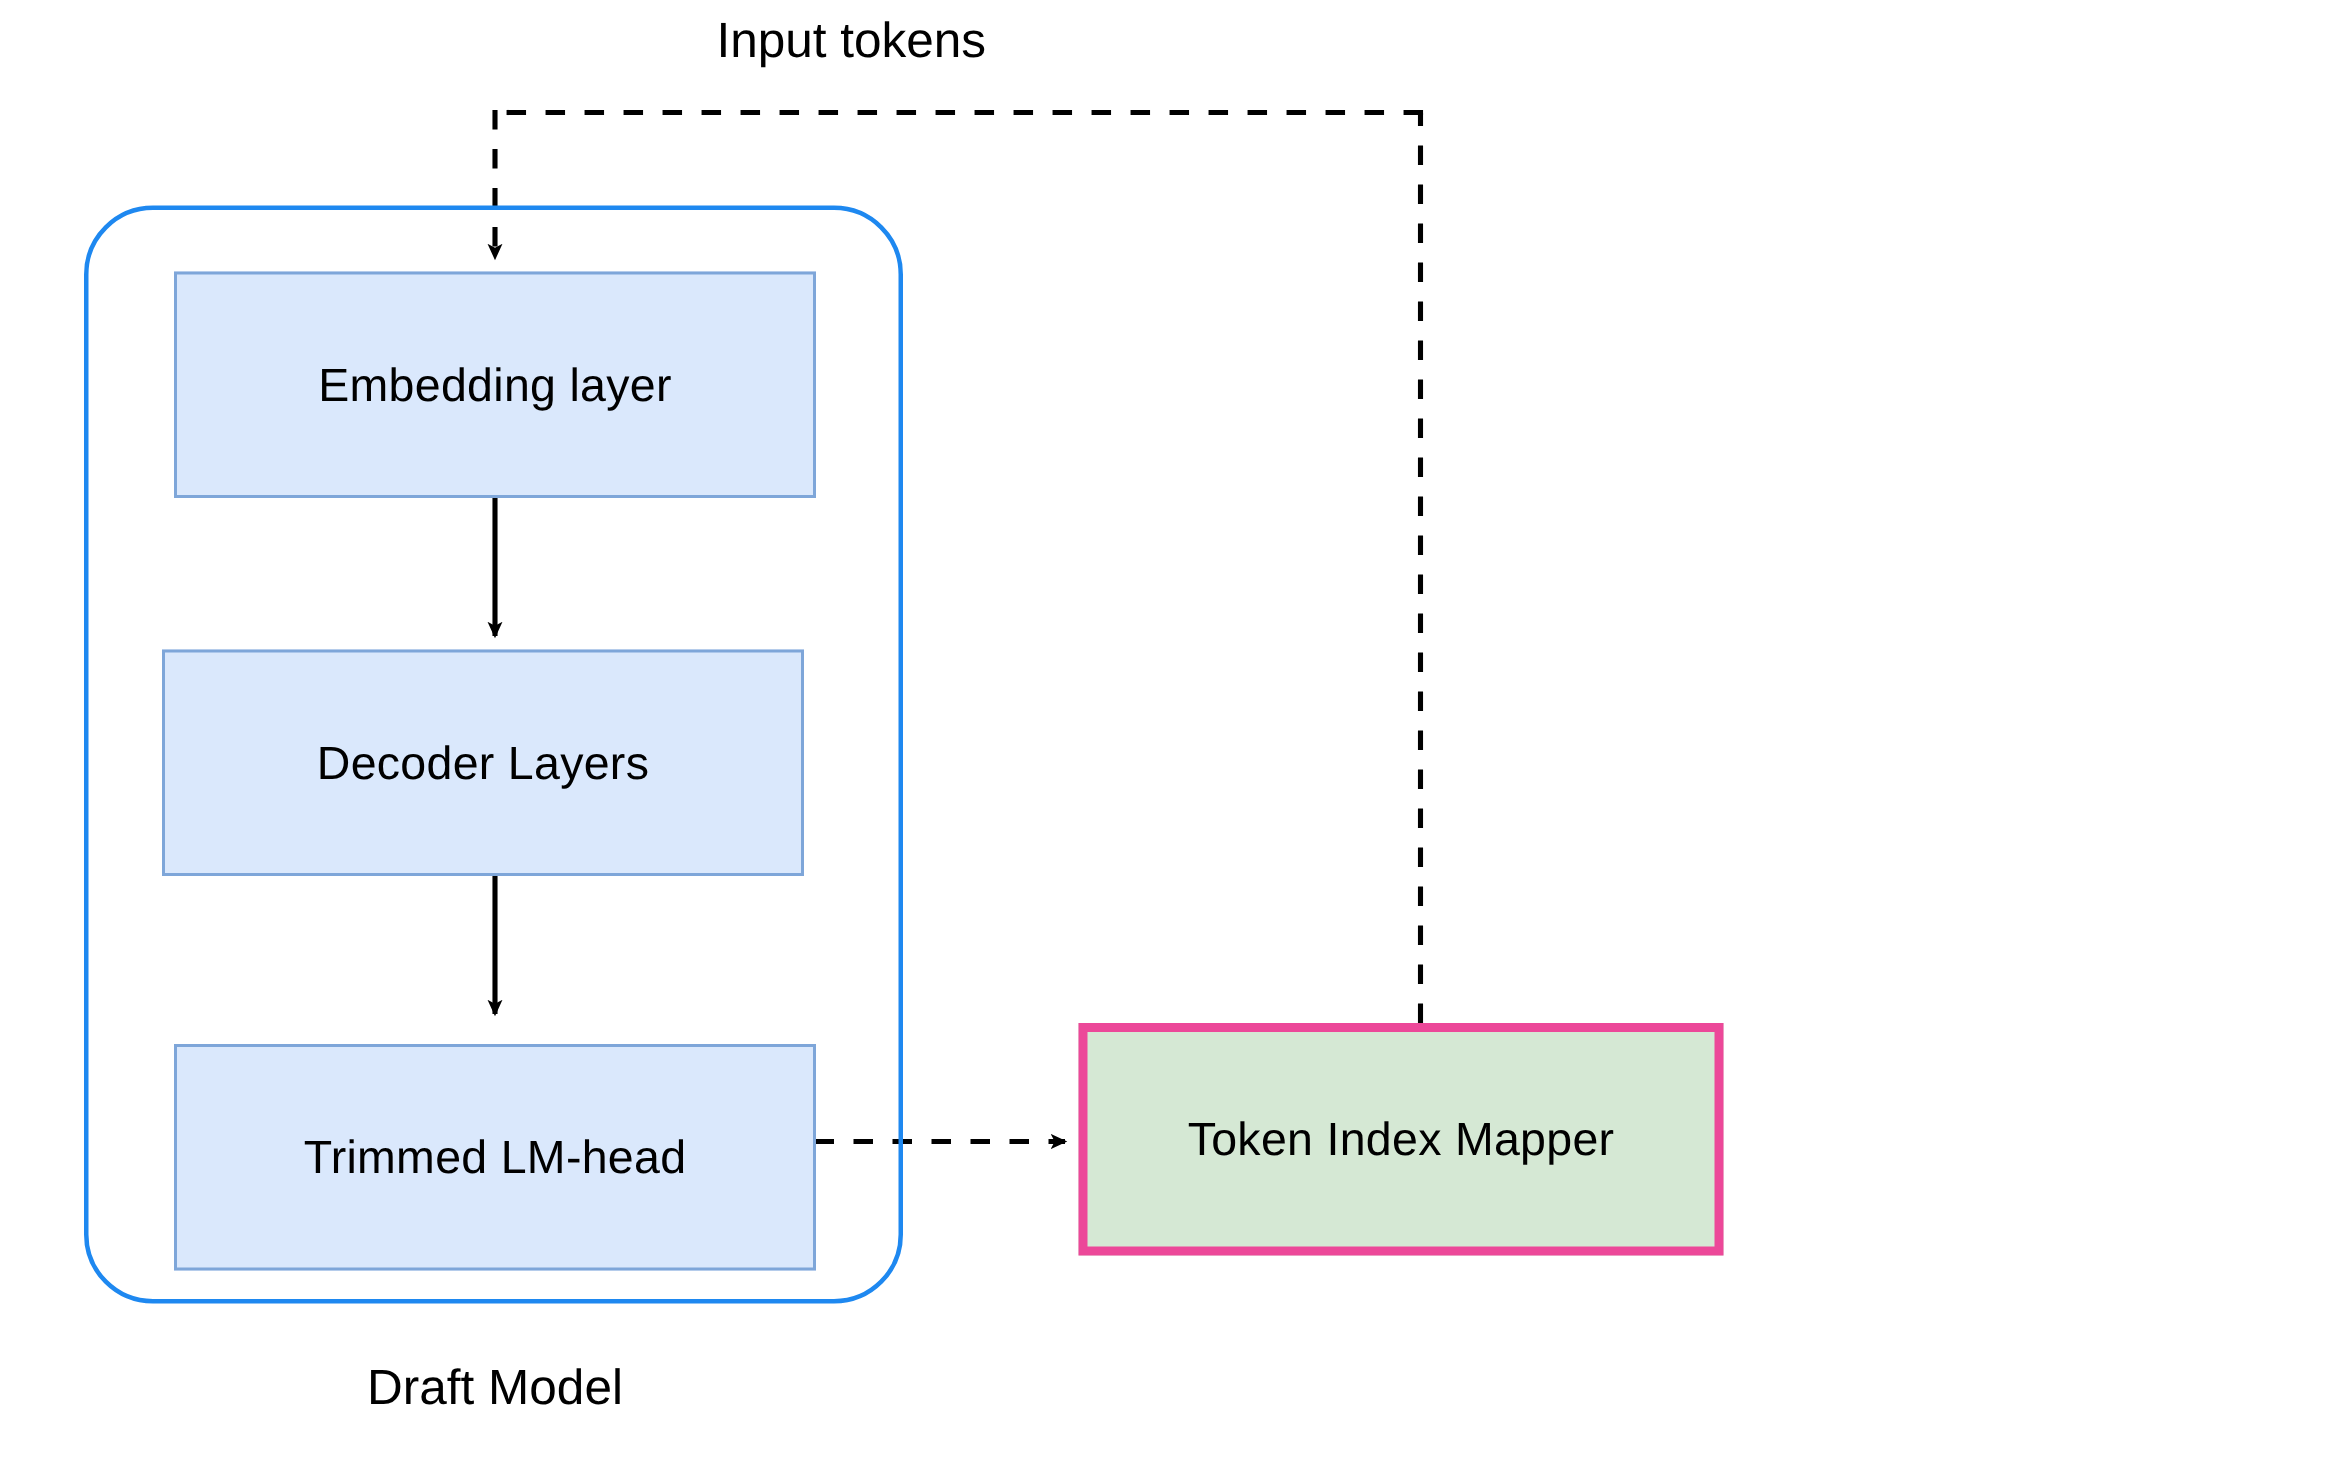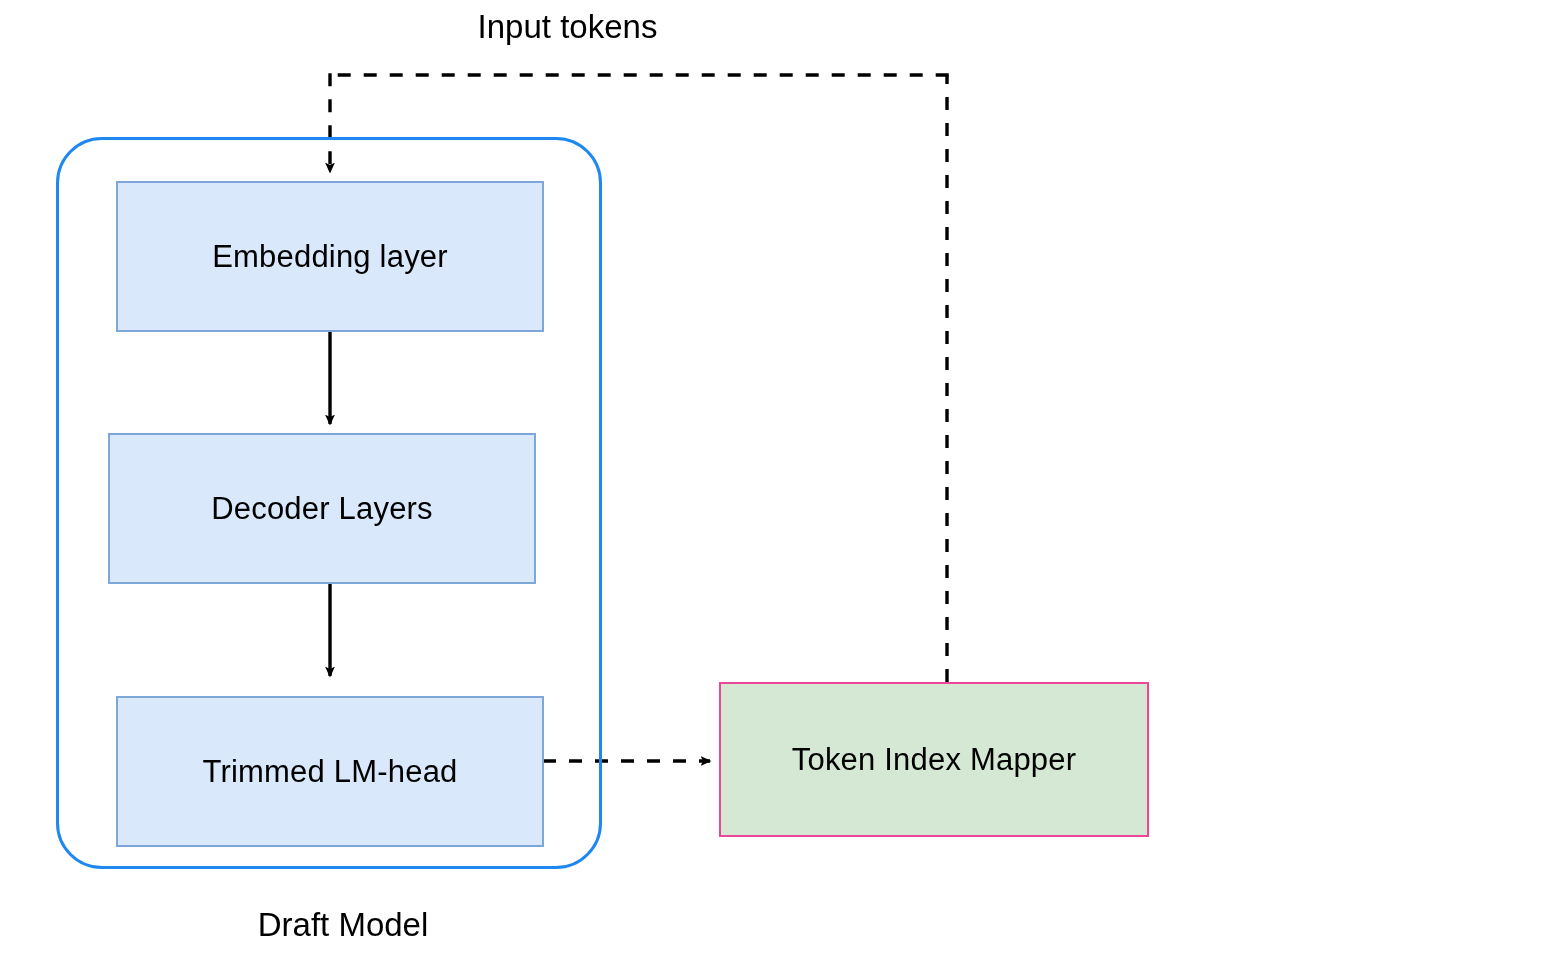--- a/index.html
+++ b/index.html
@@ -37,21 +37,21 @@
     font-size: 31px;
     line-height: 1.15;
     letter-spacing: 0.2px;
   }
   .node-blue {
     background: #dae8fc;
     border: 2px solid #7ea6d9;
   }
   .node-green {
     background: #d5e8d4;
-    border: 2px solid #ec4899;
+    border: 6px solid #ec4899;
   }
   .group-box {
     position: absolute;
     box-sizing: border-box;
     border: 3px solid #1e88f0;
     border-radius: 46px;
     background: transparent;
   }
   .free-label {
     position: absolute;
@@ -65,21 +65,20 @@
     top: 8px;
     width: 1565px;
     text-align: center;
     transform: translateX(-215px);
   }
   #label-draft-model {
     left: 0;
     top: 906px;
     width: 660px;
     text-align: center;
-    padding-left: 13px;
   }
 </style>
 </head>
 <body>
 
 <div id="canvas">
 
   <svg id="edges" viewBox="0 0 1565 972" width="1565" height="972" xmlns="http://www.w3.org/2000/svg">
     <defs>
       <marker id="arrow-solid" markerWidth="14" markerHeight="14" refX="9.5" refY="5" orient="auto" markerUnits="userSpaceOnUse">

